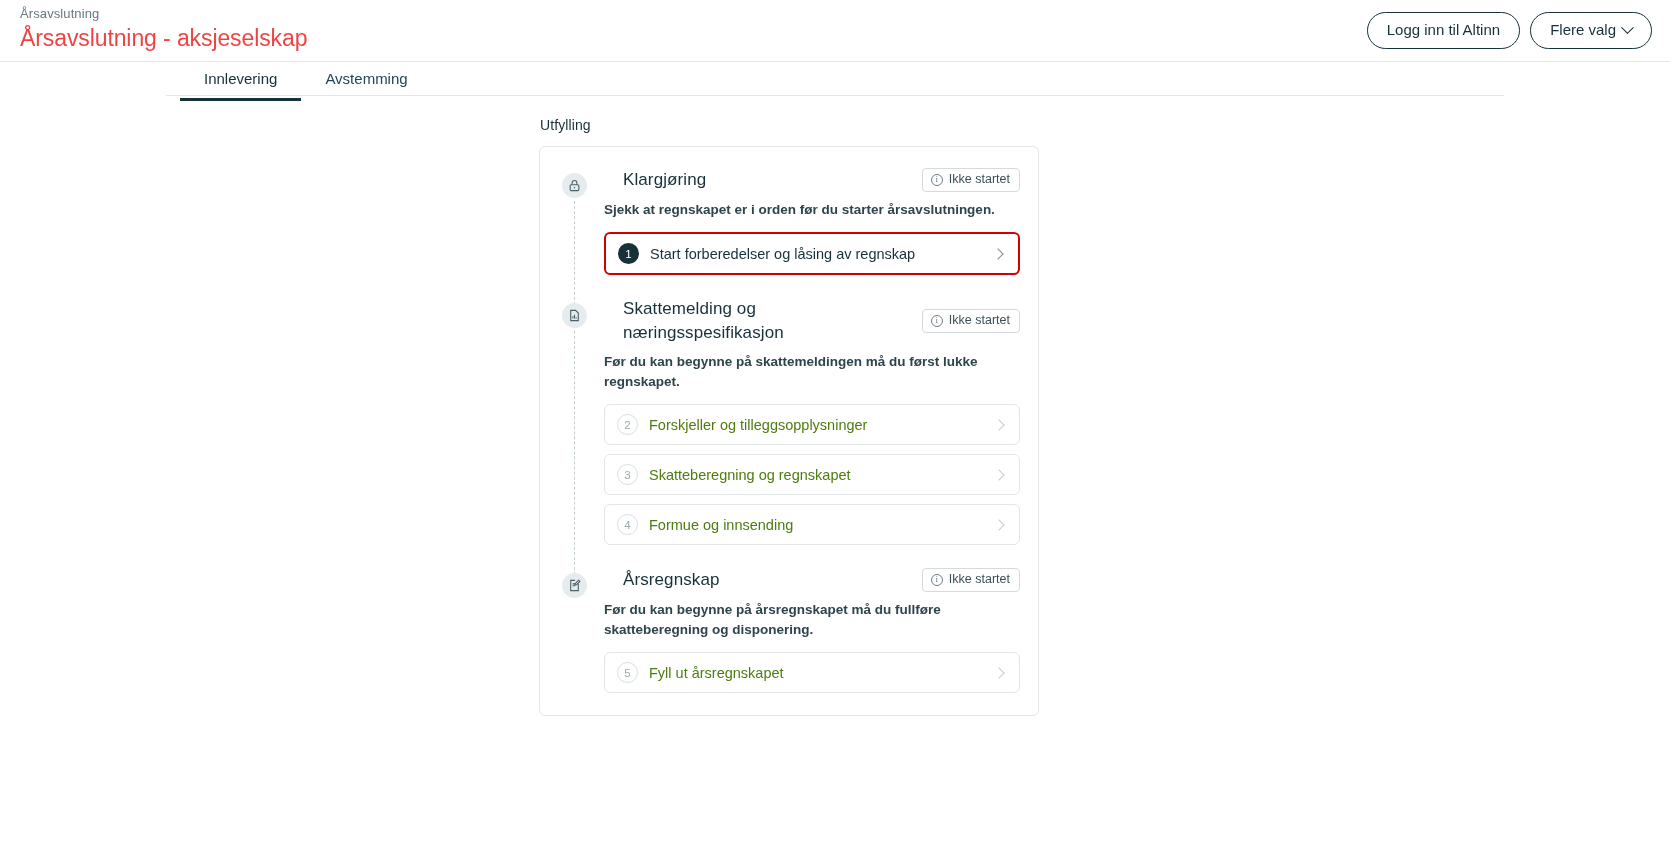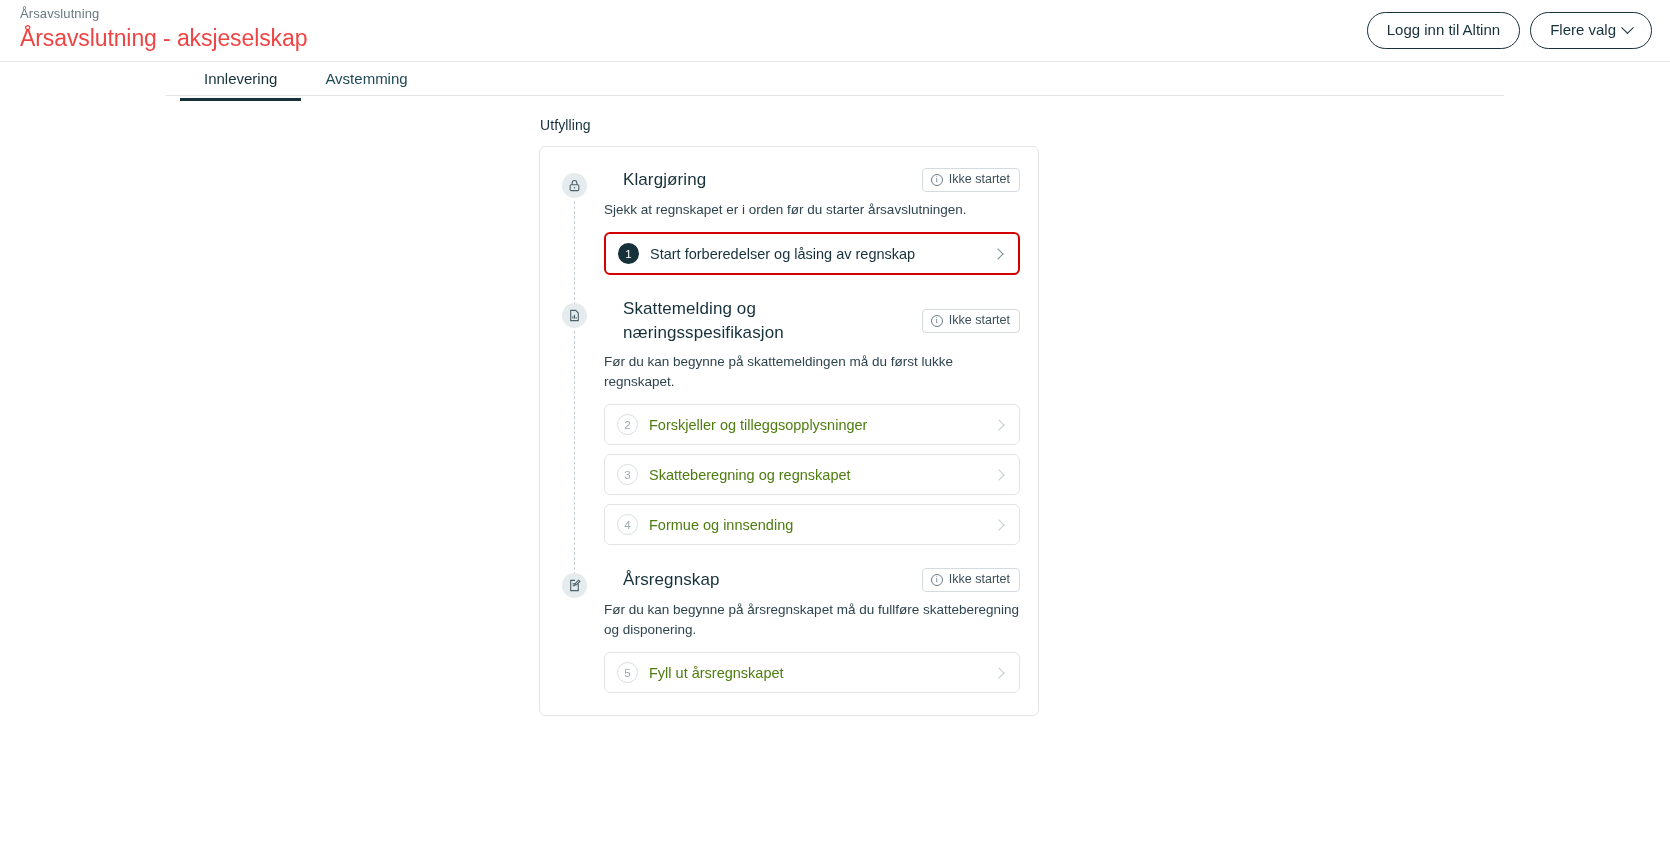--- a/index.html
+++ b/index.html
@@ -161,20 +161,21 @@
     font-size:9px; line-height:9px; color:#6b7e86;
     font-family:"Liberation Serif", serif;
   }
 
   .group-desc {
     font-size: 13.5px;
     color: #2e444d;
     line-height: 20px;
     margin-top: 7px;
     max-width: 420px;
+    font-weight: bold;
   }
 
   .steps { margin-top: 12px; }
 
   .step {
     display:flex; align-items:center;
     border:1px solid #e3e6e8;
     border-radius:6px;
     background:#ffffff;
     height: 41px;

